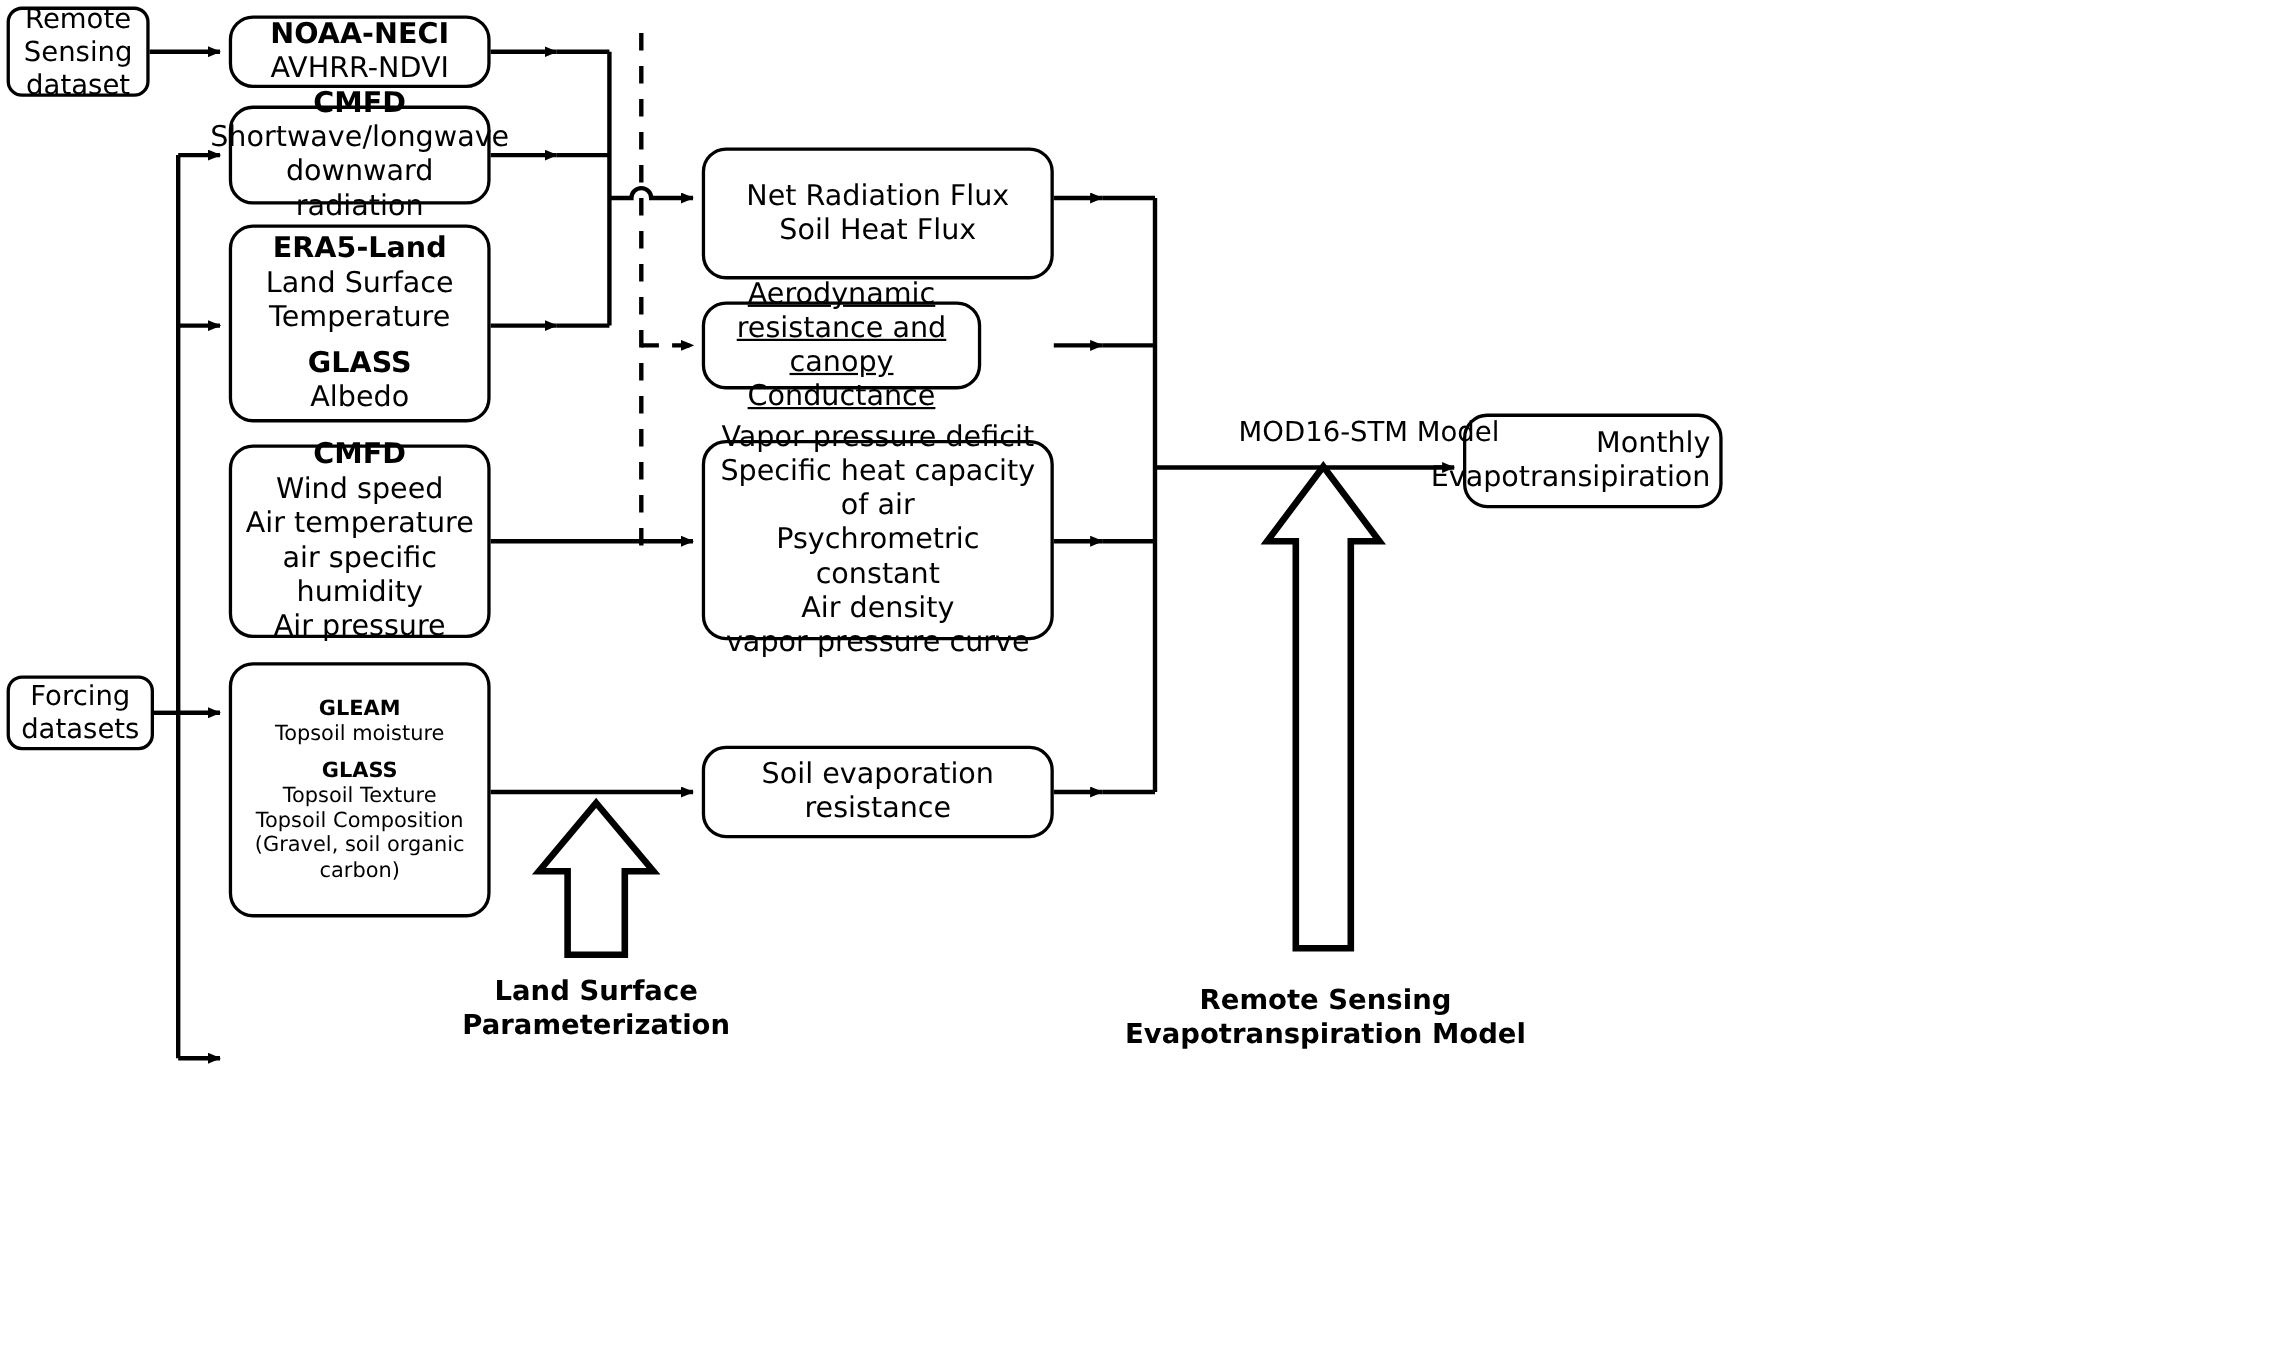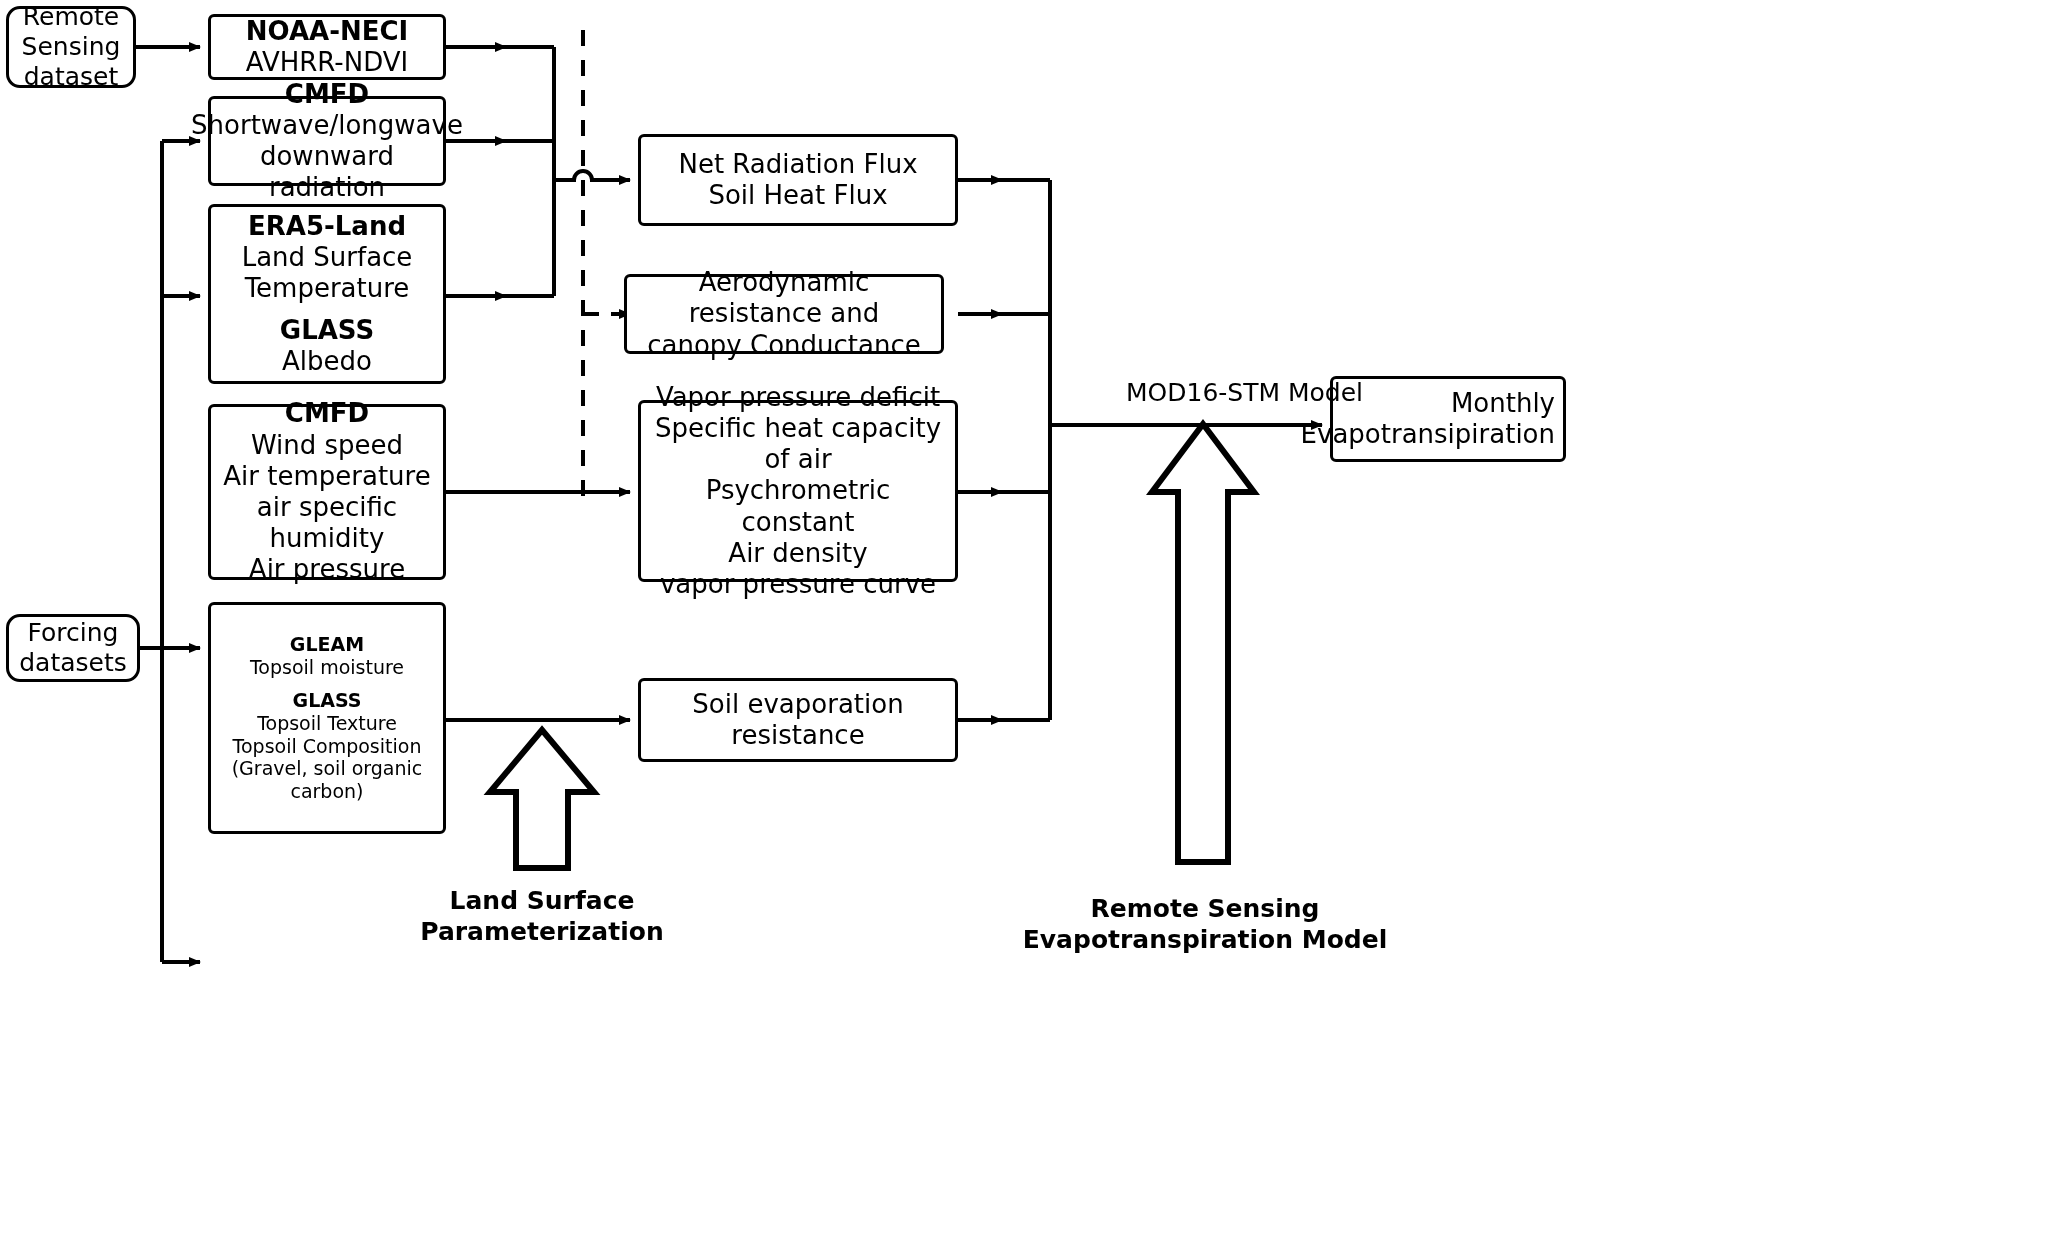--- a/index.html
+++ b/index.html
@@ -21,21 +21,21 @@
     position: absolute;
     left: 0; top: 0;
     width: 2067px;
     height: 1247px;
     pointer-events: none;
   }
   .node {
     position: absolute;
     box-sizing: border-box;
     border: 3px solid #000000;
-    border-radius: 6px;
+    border-radius: 22px;
     background: #ffffff;
     display: flex;
     flex-direction: column;
     align-items: center;
     justify-content: center;
     text-align: center;
     color: #000000;
     line-height: 1.20;
     padding: 4px 8px;
   }
@@ -68,22 +68,22 @@
   #n-forcing        { left: 6px;  top: 614px; width: 134px; height: 68px;  font-size: 25px; border-radius: 14px;}
 
   
   #n-noaa   { left: 208px; top: 14px;  width: 238px; height: 66px;  font-size: 26px; }
   #n-cmfd-r { left: 208px; top: 96px;  width: 238px; height: 90px;  font-size: 26px; }
   #n-era5   { left: 208px; top: 204px; width: 238px; height: 180px; font-size: 26px; }
   #n-cmfd-w { left: 208px; top: 404px; width: 238px; height: 176px; font-size: 26px; }
   #n-gleam  { left: 208px; top: 602px; width: 238px; height: 232px; font-size: 19px; }
 
   
-  #n-netrad { left: 638px; top: 134px; width: 320px; height: 92px;  font-size: 26px; }
-  #n-aero   { left: 624px; top: 274px; width: 320px; height: 80px;  font-size: 26px; }
+  #n-netrad { left: 638px; top: 134px; width: 320px; height: 120px;  font-size: 26px; }
+  #n-aero   { left: 638px; top: 274px; width: 254px; height: 80px;  font-size: 26px; text-decoration: underline; }
   #n-vapor  { left: 638px; top: 400px; width: 320px; height: 182px; font-size: 26px; }
   #n-soilev { left: 638px; top: 678px; width: 320px; height: 84px;  font-size: 26px; }
 
   
   #n-output { left: 1330px; top: 376px; width: 236px; height: 86px; font-size: 26px; align-items: flex-end; }
 
   
   #cap-lsp { left: 392px;  top: 886px; width: 300px; font-size: 25px; }
   #cap-rsm { left: 1000px; top: 894px; width: 410px; font-size: 25px; }
   #lbl-mod { left: 1100px; top: 378px; font-size: 25px; }

